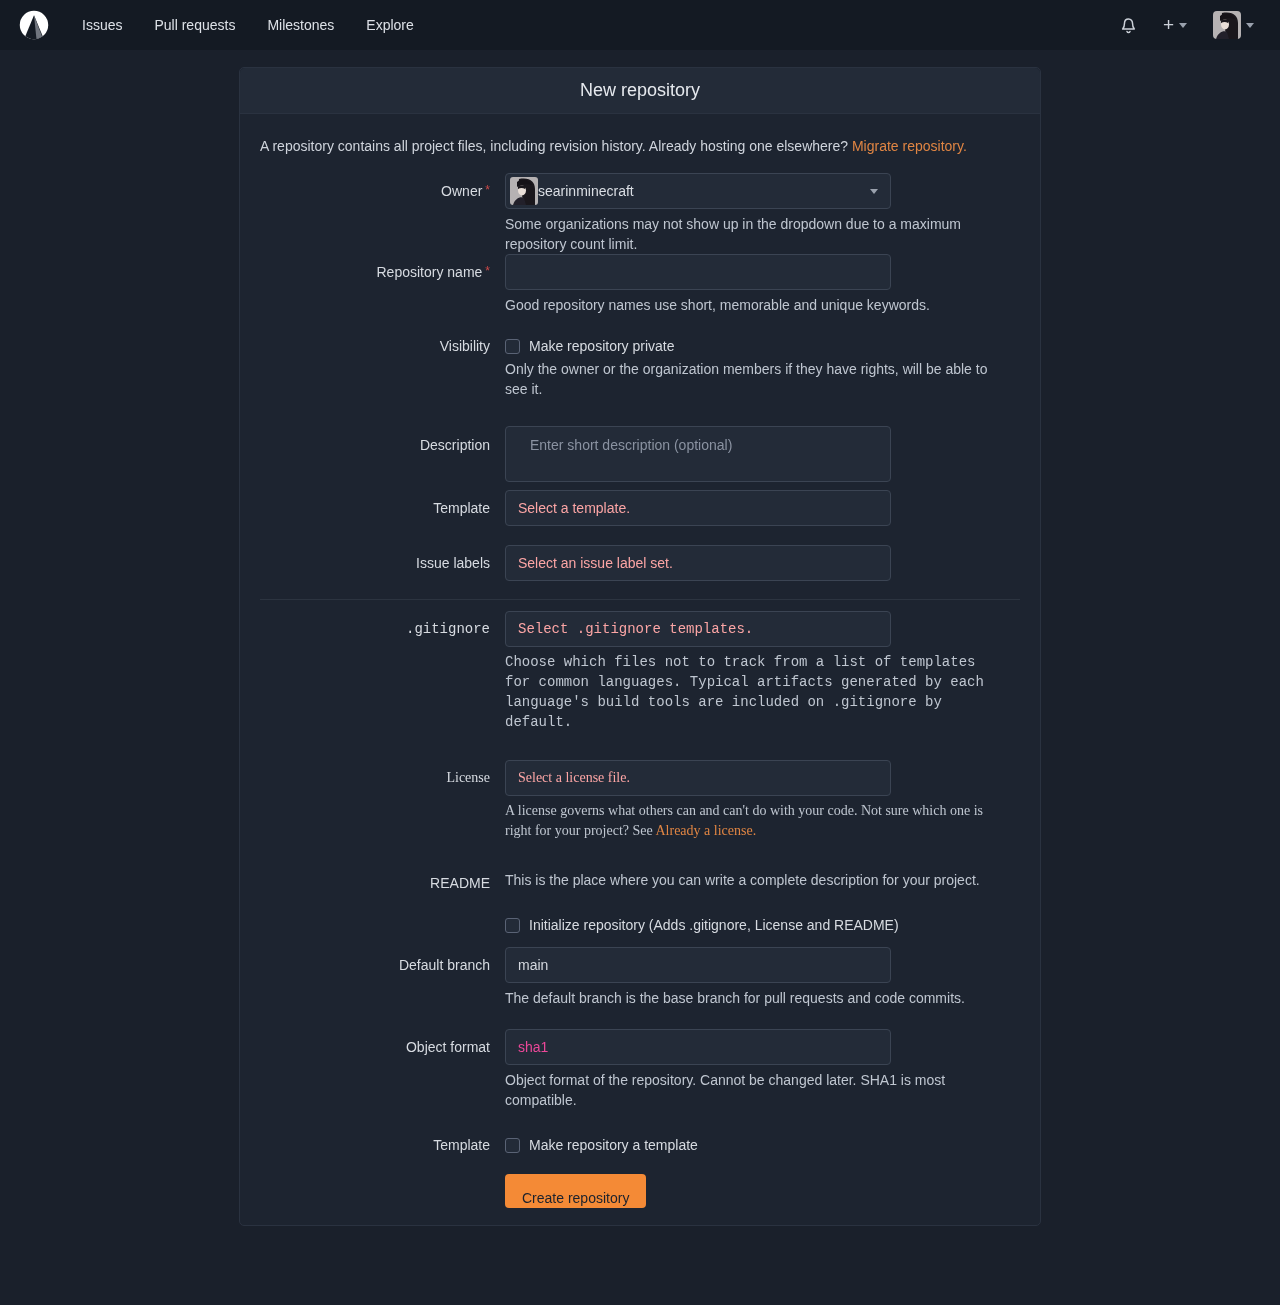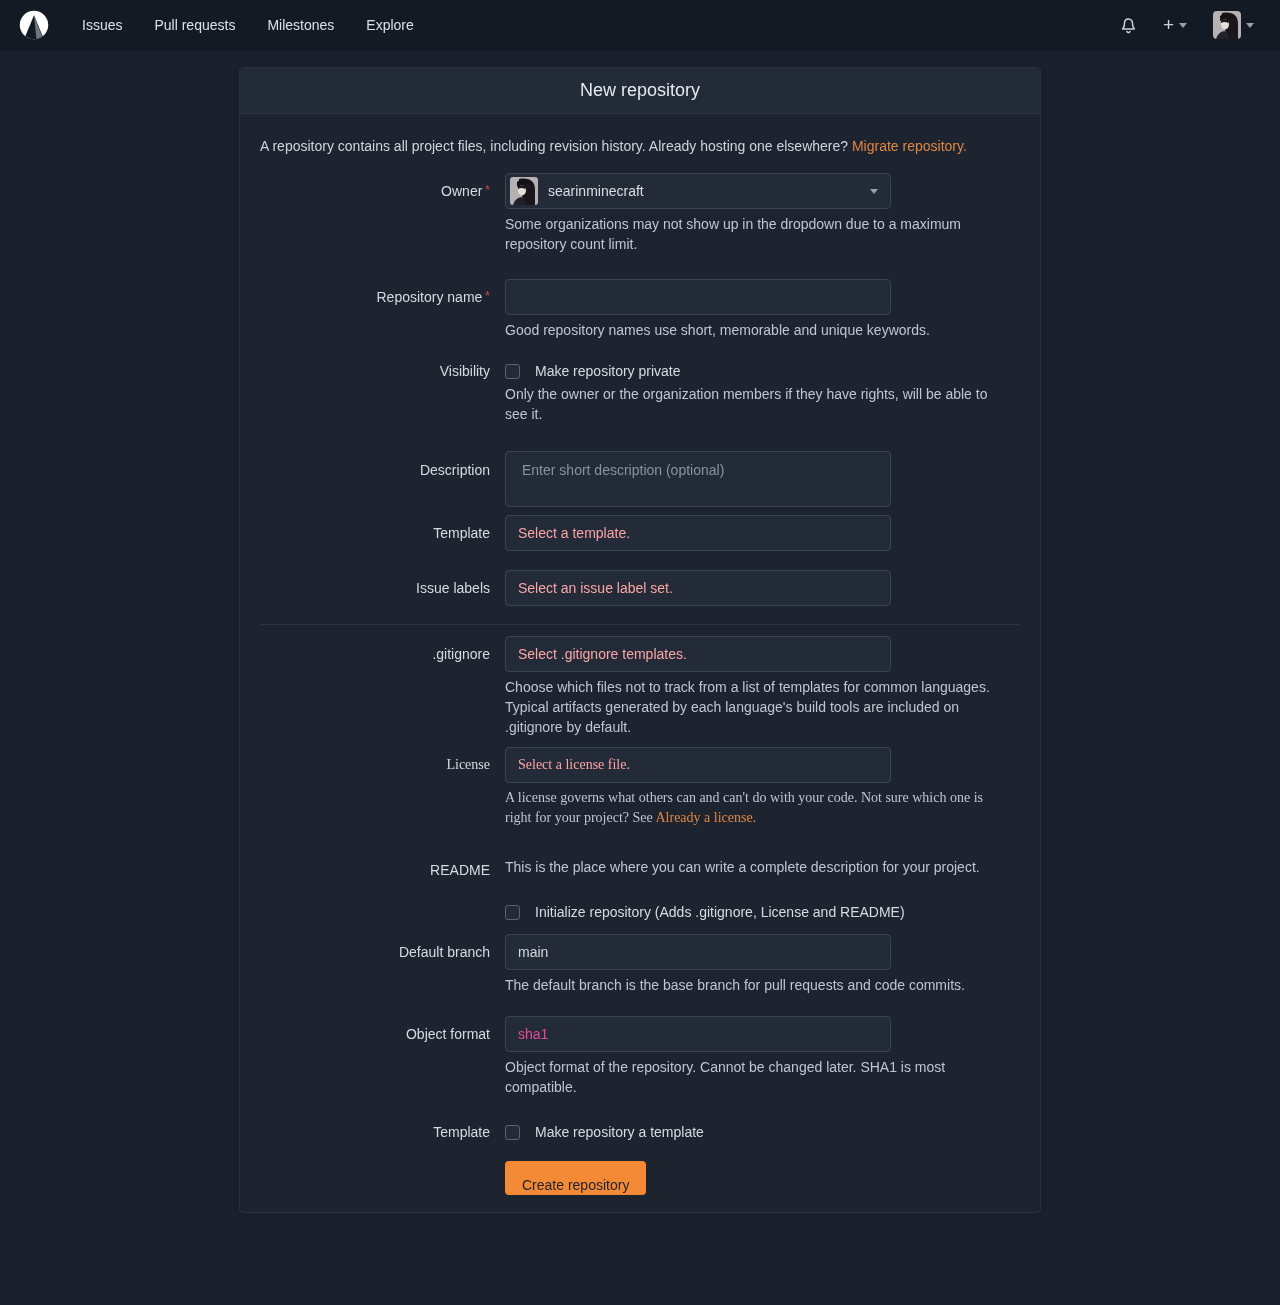--- a/index.html
+++ b/index.html
@@ -89,55 +89,55 @@
     border:1px solid #3b4453;
     border-radius:4px;
     display:flex; align-items:center;
     padding:0 12px;
     color:#d3d7de;
     cursor:pointer;
   }
   input.field-box, textarea.field-box { cursor:text; font-family:"Liberation Sans", sans-serif; font-size:14px; outline:none; }
   input.field-box { display:block; }
   textarea.field-box {
-    height:56px; padding:9px 16px; resize:none; display:block; line-height:18px;
+    height:56px; padding:9px 24px; resize:none; display:block; line-height:18px;
   }
   .field-box::placeholder { color:#8a92a1; opacity:1; }
   .placeholder-text { color:#fca5a5; }
   .value-text { color:#d3d7de; }
   .muted-value { color:#ec4899; }
 
-  .select-owner { padding-left:4px; gap:10px; }
+  .select-owner { padding-left:4px; }
   .select-owner .caret-down { margin-left:auto; }
   .owner-avatar { width:28px; height:28px; border-radius:3px; overflow:hidden; flex:0 0 auto; }
   .owner-name { font-weight:500; color:#dadee4; }
 
   .help { margin-top:5px; line-height:20px; color:#bfc6d0; }
 
-  .check-line { display:flex; align-items:center; gap:15px; padding-top:1px; }
+  .check-line { display:flex; align-items:center; gap:9px; padding-top:1px; }
   .checkbox {
     width:15px; height:15px;
     border:1px solid #5a6375;
     border-radius:3px;
     background:#232b38;
     flex:0 0 auto;
     cursor:pointer;
   }
   .check-label { color:#d7dbe1; }
 
   hr.divider { border:none; border-top:1px solid #2c3440; margin:18px 0 11px; }
 
   
-  .row-owner    { margin-bottom:25px; }
+  .row-owner    { }
   .row-repo     { margin-bottom:22px; }
   .row-vis      { margin-bottom:27px; }
   .row-desc     { margin-bottom:8px; }
   .row-tmpl     { margin-bottom:19px; }
   .row-labels   { margin-bottom:0; }
-  .row-git      { margin-bottom:10px; }
+  .row-git      { margin-bottom:28px;font-family:Liberation Mono, monospace; }
   .row-lic      { margin-bottom:24px;font-family:Liberation Serif, serif; }
   .row-readme   { margin-bottom:25px; }
   .row-init     { margin-bottom:14px; }
   .row-branch   { margin-bottom:21px; }
   .row-objfmt   { margin-bottom:26px; }
   .row-tmplflag { margin-bottom:21px; }
 
   .btn-primary {
     background:#f48a36;
     color:#1c222d;

